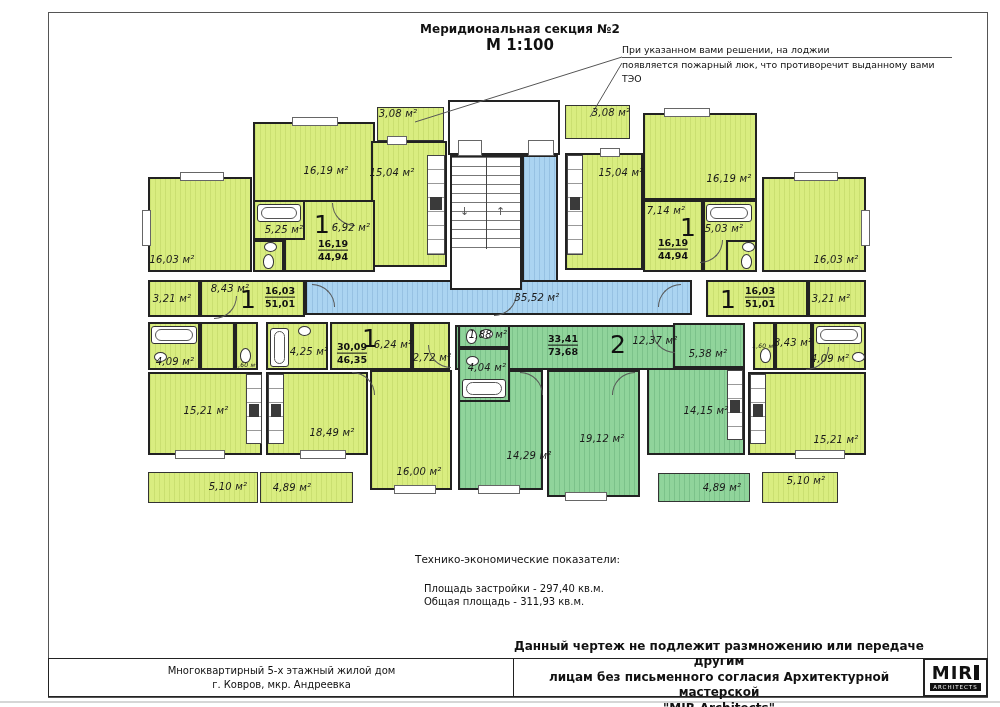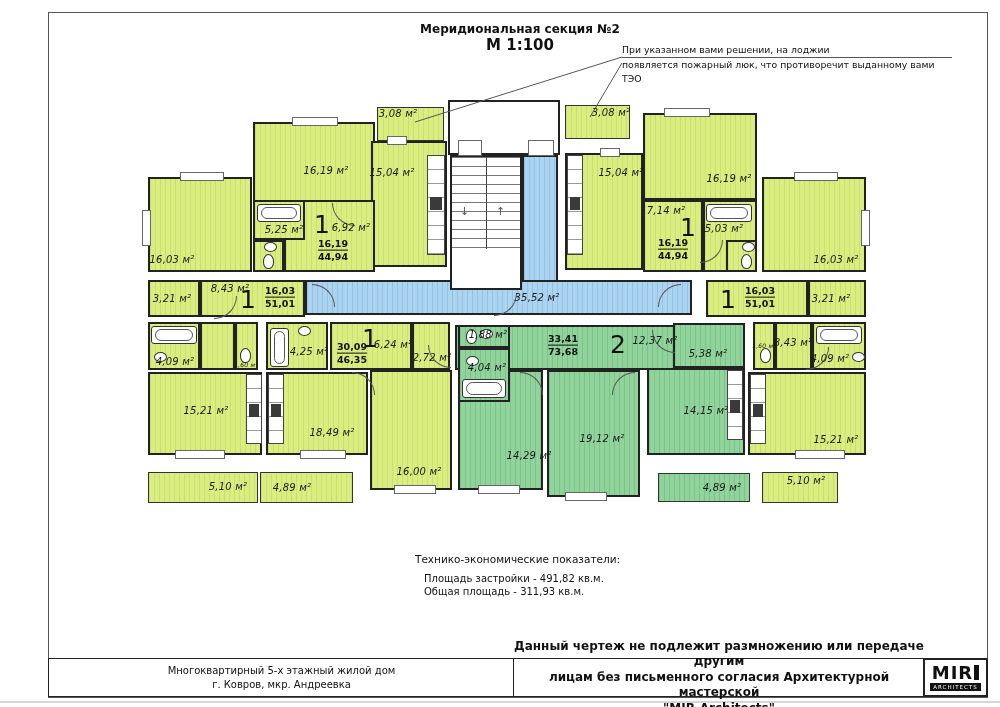--- a/index.html
+++ b/index.html
@@ -45,21 +45,21 @@
   .stair-arrow{position:absolute;font-size:11px;color:#555;z-index:6;}
   
   .title{position:absolute;left:380px;top:22px;width:280px;text-align:center;font-weight:bold;
          font-size:12px;line-height:1.2;}
   .title .sub{font-size:15px;font-weight:bold;}
   .note{position:absolute;left:622px;top:43px;width:330px;font-size:9.3px;line-height:1.45;}
   .note .l1{border-bottom:1px solid #555;padding-bottom:1px;}
   svg.leaders{position:absolute;left:0;top:0;z-index:25;pointer-events:none;}
   
   .indic{position:absolute;left:415px;top:553px;width:260px;font-size:10.5px;line-height:1.3;}
-  .indic .head{margin-bottom:5px;}
+  .indic .head{margin-bottom:15px;}
   .indic .row{margin-left:9px;font-size:10px;line-height:1.35;}
   
   .fbox{position:absolute;box-sizing:border-box;border:1.5px solid #222;background:#fff;
         display:flex;flex-direction:column;align-items:center;justify-content:center;text-align:center;}
   .fl{left:48px;top:658px;width:467px;height:39px;font-size:10px;line-height:1.35;}
   .fr{left:513px;top:658px;width:412px;height:39px;font-size:12px;line-height:1.3;font-weight:bold;}
   .logo{left:923px;top:658px;width:65px;height:39px;border-width:2px;justify-content:center;gap:1px;}
   .logo .mir{font-size:18px;font-weight:900;letter-spacing:1px;line-height:1;display:flex;align-items:center;}
   .logo .mir::after{content:"";display:inline-block;width:5px;height:15px;background:#111;margin-left:1px;}
   .logo .arch{background:#111;color:#fff;font-size:5.5px;letter-spacing:1px;padding:1px 3px;line-height:1.1;}
@@ -263,21 +263,21 @@
     <span class="bot">44,94</span>
   </div>
   <div class="apt-num" style="left:728px;top:299px">1</div>
   <div class="frac" style="left:760px;top:297px">
     <span class="top">16,03</span>
     <span class="bot">51,01</span>
   </div>
 
   <div class="indic">
     <div class="head">Технико-экономические показатели:</div>
-    <div class="row">Площадь застройки - 491,82 кв.м.</div>
+    <div class="row">Площадь застройки - 297,40 кв.м.</div>
     <div class="row">Общая площадь - 311,93 кв.м.</div>
   </div>
 
   <div class="fbox fl abs">
     <div>Многоквартирный 5-х этажный жилой дом</div>
     <div>г. Ковров, мкр. Андреевка</div>
   </div>
   <div class="fbox fr abs">
     <div>Данный чертеж не подлежит размножению или передаче другим</div>
     <div>лицам без письменного согласия Архитектурной мастерской</div>

